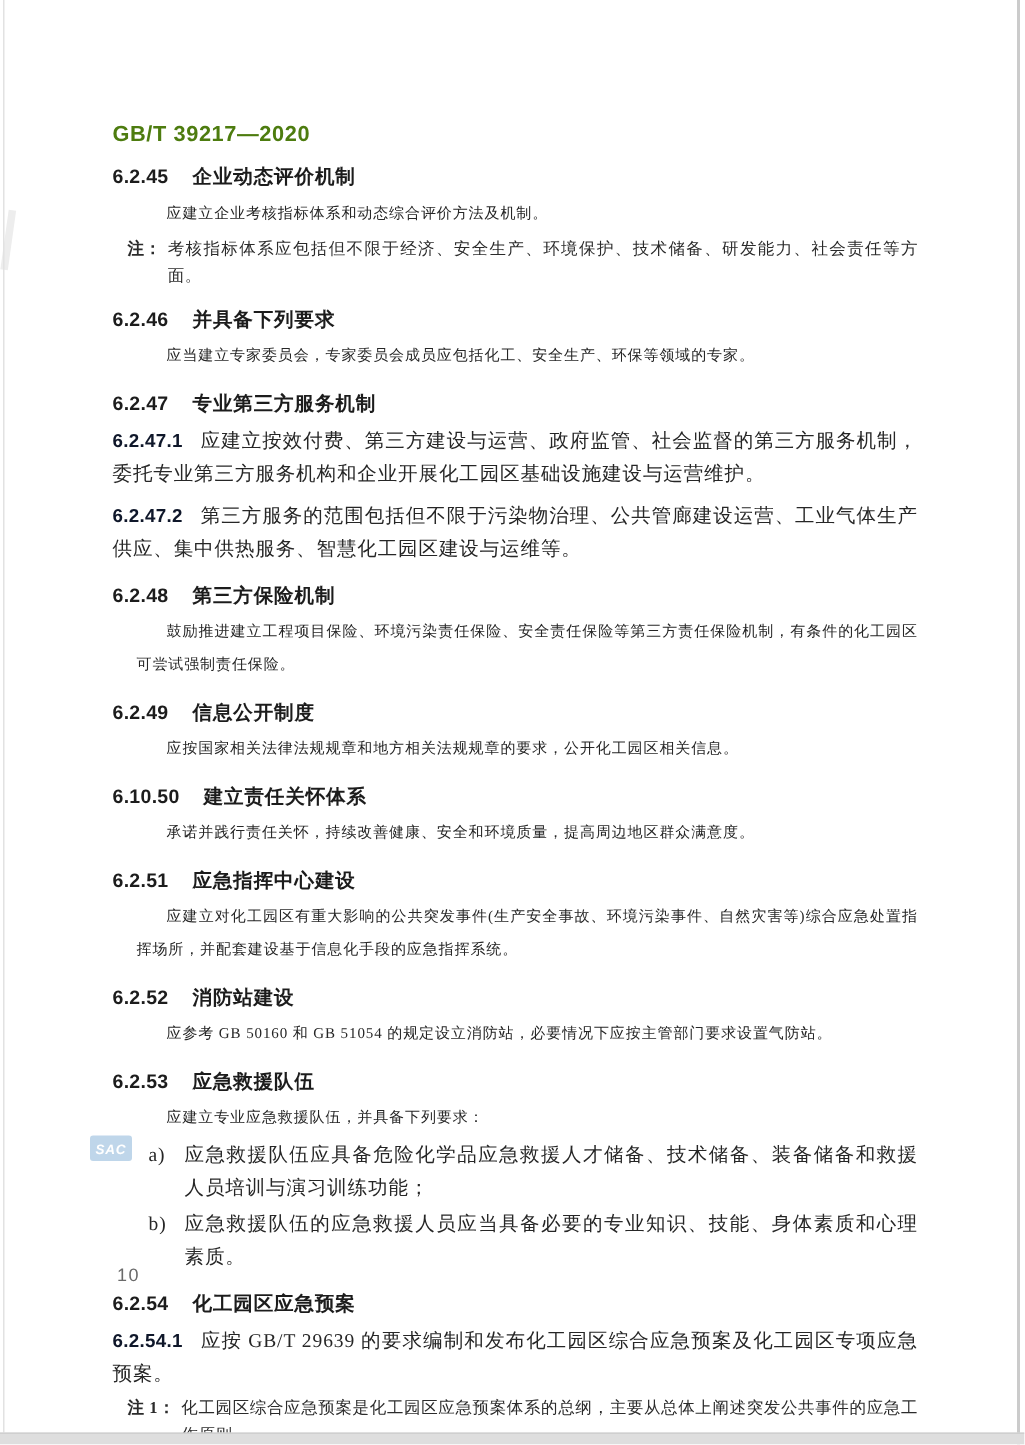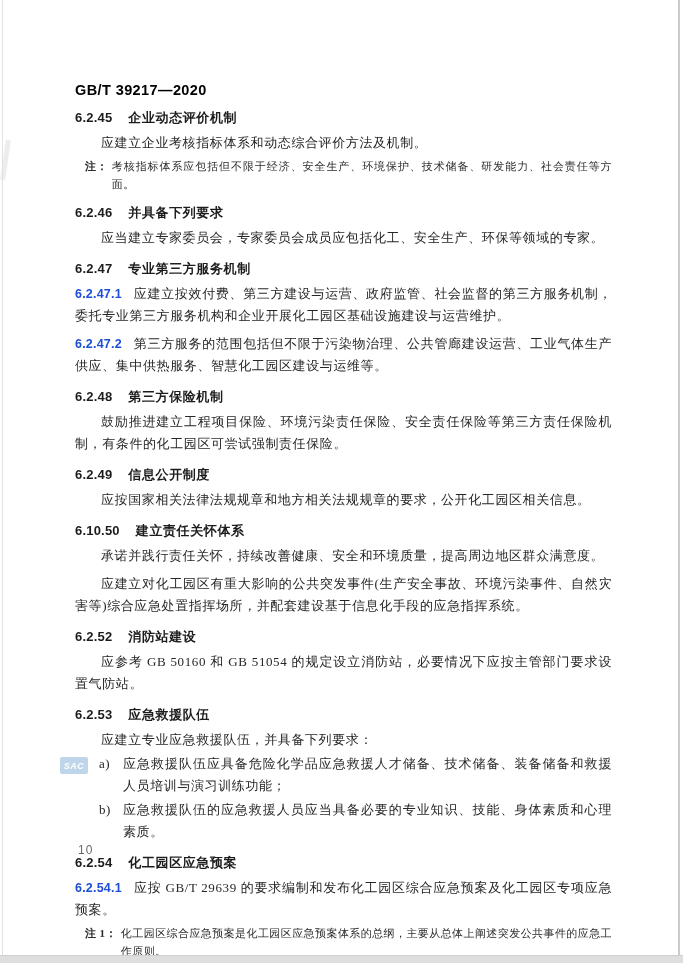--- a/index.html
+++ b/index.html
@@ -10,40 +10,40 @@
     color:#222222;
   }
   .scan-edge-left{position:absolute;left:2px;top:0;bottom:8px;width:1px;background:#e2e2e2;}
   .scan-edge-right{position:absolute;right:3px;top:0;bottom:0;width:2px;background:#cbcbcb;}
   .scan-edge-bottom{position:absolute;left:0;right:0;bottom:0;height:7px;background:#dedede;border-top:1px solid #cfcfcf;}
   .content{
     position:absolute;left:75px;top:82px;width:537px;
   }
   .std-header{
     font-family:"Liberation Sans","DejaVu Sans",sans-serif;
-    font-weight:bold;font-size:14.5px;letter-spacing:0.4px;color:#000000;
+    font-weight:bold;font-size:14.5px;letter-spacing:0.4px;color:#4d7c0f;
     margin:0 0 10px 0;line-height:16px;
   }
   .h{
     font-family:"Liberation Sans","DejaVu Sans",sans-serif;
     font-weight:bold;font-size:13px;color:#1c1c1c;
     margin:11px 0 0 0;line-height:17px;letter-spacing:0.6px;
   }
   .h .num{margin-right:16px;letter-spacing:0.2px;text-align:center;}
   .p{
-    font-size:13px;line-height:22px;margin:6px 0 0 0;
+    font-size:10px;line-height:22px;margin:6px 0 0 16px;
     text-align:justify;text-indent:2em;letter-spacing:0.6px;color:#262626;
   }
   .numpara{
     font-size:13px;line-height:22px;margin:6px 0 0 0;
     text-align:justify;letter-spacing:0.6px;color:#262626;
   }
   .numpara .num{
     font-family:"Liberation Sans","DejaVu Sans",sans-serif;
-    font-weight:bold;font-size:12.5px;margin-right:12px;letter-spacing:0.2px;color:#1d4ed8;
+    font-weight:bold;font-size:12.5px;margin-right:12px;letter-spacing:0.2px;color:#0f172a;
   }
   .note{
     display:flex;font-size:11px;line-height:18px;margin:3px 0 0 10px;
     letter-spacing:0.4px;color:#2b2b2b;
   }
   .note .nlabel{flex:none;font-weight:bold;margin-right:4px;}
   .note .ntext{flex:1;text-align:justify;}
   .li{
     display:flex;font-size:13px;line-height:22px;margin:2px 0 0 0;
     padding-left:24px;letter-spacing:0.6px;color:#262626;
@@ -105,20 +105,23 @@
   <div class="h">
     <span class="num">6.2.49</span><span>信息公开制度</span>
   </div>
   <div class="p">应按国家相关法律法规规章和地方相关法规规章的要求，公开化工园区相关信息。</div>
 
   <div class="h">
     <span class="num">6.10.50</span><span>建立责任关怀体系</span>
   </div>
   <div class="p">承诺并践行责任关怀，持续改善健康、安全和环境质量，提高周边地区群众满意度。</div>
 
+  <div class="h">
+    <span class="num">6.2.51</span><span>应急指挥中心建设</span>
+  </div>
   <div class="p">应建立对化工园区有重大影响的公共突发事件(生产安全事故、环境污染事件、自然灾害等)综合应急处置指挥场所，并配套建设基于信息化手段的应急指挥系统。</div>
 
   <div class="h">
     <span class="num">6.2.52</span><span>消防站建设</span>
   </div>
   <div class="p">应参考 GB 50160 和 GB 51054 的规定设立消防站，必要情况下应按主管部门要求设置气防站。</div>
 
   <div class="h">
     <span class="num">6.2.53</span><span>应急救援队伍</span>
   </div>

